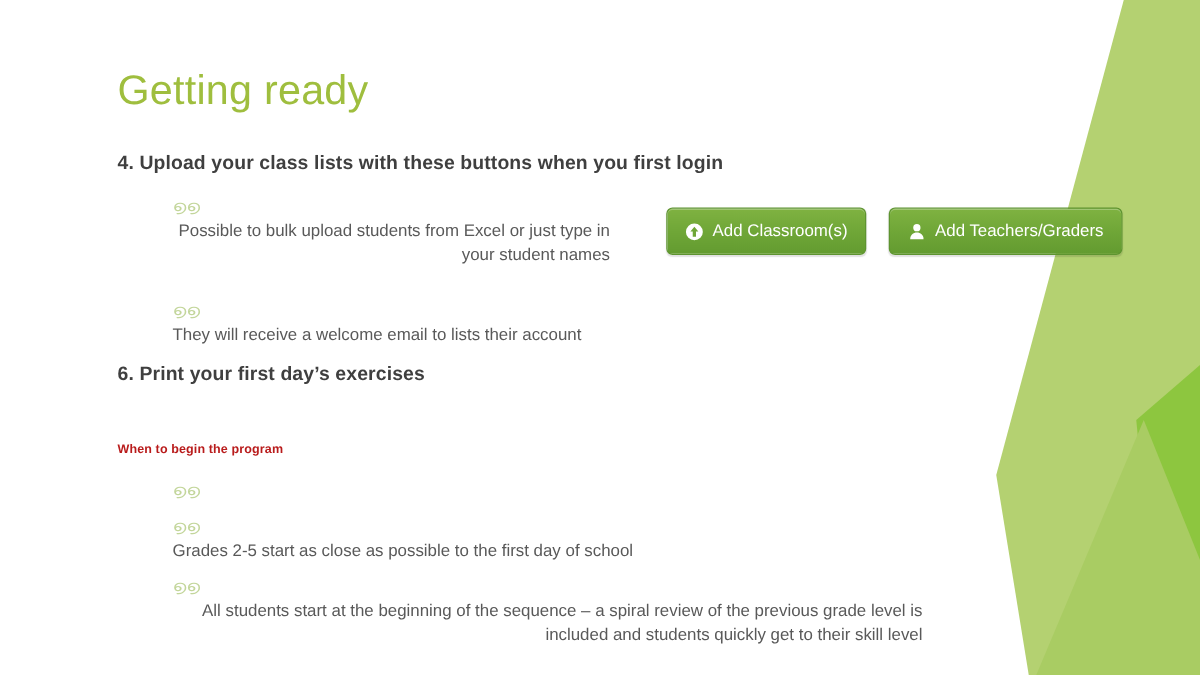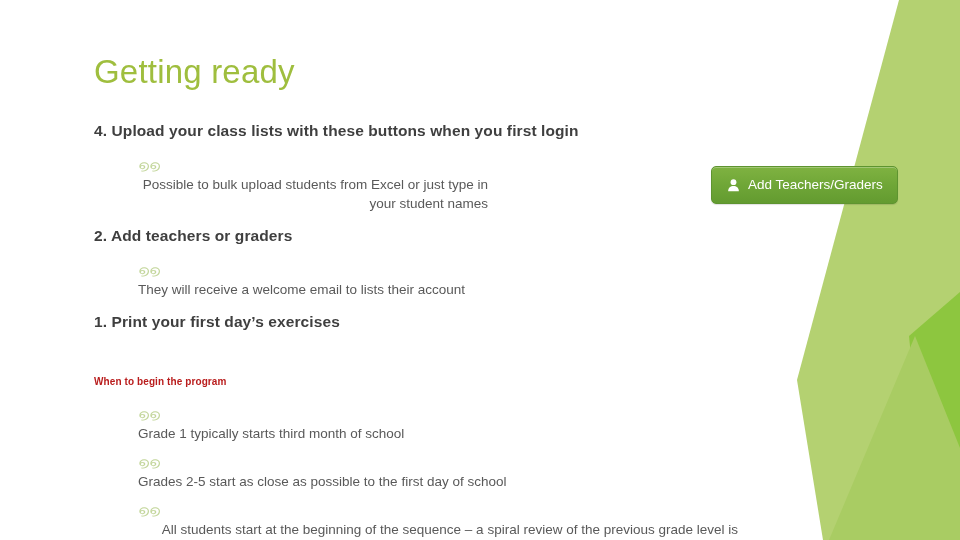--- a/index.html
+++ b/index.html
@@ -158,60 +158,67 @@
 
     <div class="gap-a"></div>
 
     <div class="bullet-row indent-1">
       <span class="bullet-mark">൭൭</span>
       <span class="bullet-text" style="max-width:350px;">Possible to bulk upload students from Excel or just type in your student names</span>
     </div>
 
     <div class="gap-b"></div>
 
-    <div class="step-heading">2. Add teachers or graders</div>
 
     <div class="gap-c"></div>
 
     <div class="bullet-row indent-1">
       <span class="bullet-mark">൭൭</span>
       <span class="bullet-text">They will receive a welcome email to lists their account</span>
     </div>
 
     <div class="gap-d"></div>
 
-    <div class="step-heading">1. Print your first day’s exercises</div>
+    <div class="step-heading">6. Print your first day’s exercises</div>
 
     <div class="gap-e"></div>
 
     <div class="section-heading">When to begin the program</div>
 
     <div class="gap-f"></div>
 
     <div class="bullet-row indent-2">
       <span class="bullet-mark">൭൭</span>
-      <span class="bullet-text">Grade 1 typically starts third month of school</span>
     </div>
 
     <div class="gap-g"></div>
 
     <div class="bullet-row indent-2">
       <span class="bullet-mark">൭൭</span>
       <span class="bullet-text">Grades 2-5 start as close as possible to the first day of school</span>
     </div>
 
     <div class="gap-h"></div>
 
     <div class="bullet-row indent-2">
       <span class="bullet-mark">൭൭</span>
       <span class="bullet-text" style="max-width:600px;">All students start at the beginning of the sequence – a spiral review of the previous grade level is included and students quickly get to their skill level</span>
     </div>
 
   </div>
 
+  <div class="btn" id="btn-add-classrooms">
+    <span class="btn-icon">
+      <svg viewBox="0 0 16 16" width="15" height="15" aria-hidden="true">
+        <circle cx="8" cy="8" r="7.2" fill="#ffffff"></circle>
+        <path d="M8 3.6 L11.4 7.6 L9.4 7.6 L9.4 12.2 L6.6 12.2 L6.6 7.6 L4.6 7.6 Z" fill="#6FA637"></path>
+      </svg>
+    </span>
+    <span class="btn-label">Add Classroom(s)</span>
+  </div>
 
   <div class="btn" id="btn-add-teachers">
     <span class="btn-icon">
       <svg viewBox="0 0 16 16" width="15" height="15" aria-hidden="true">
         <circle cx="8" cy="4.4" r="3.1" fill="#ffffff"></circle>
         <path d="M2.3 14.2 C2.3 10.6 4.9 8.6 8 8.6 C11.1 8.6 13.7 10.6 13.7 14.2 Z" fill="#ffffff"></path>
       </svg>
     </span>
     <span class="btn-label">Add Teachers/Graders</span>
   </div>

